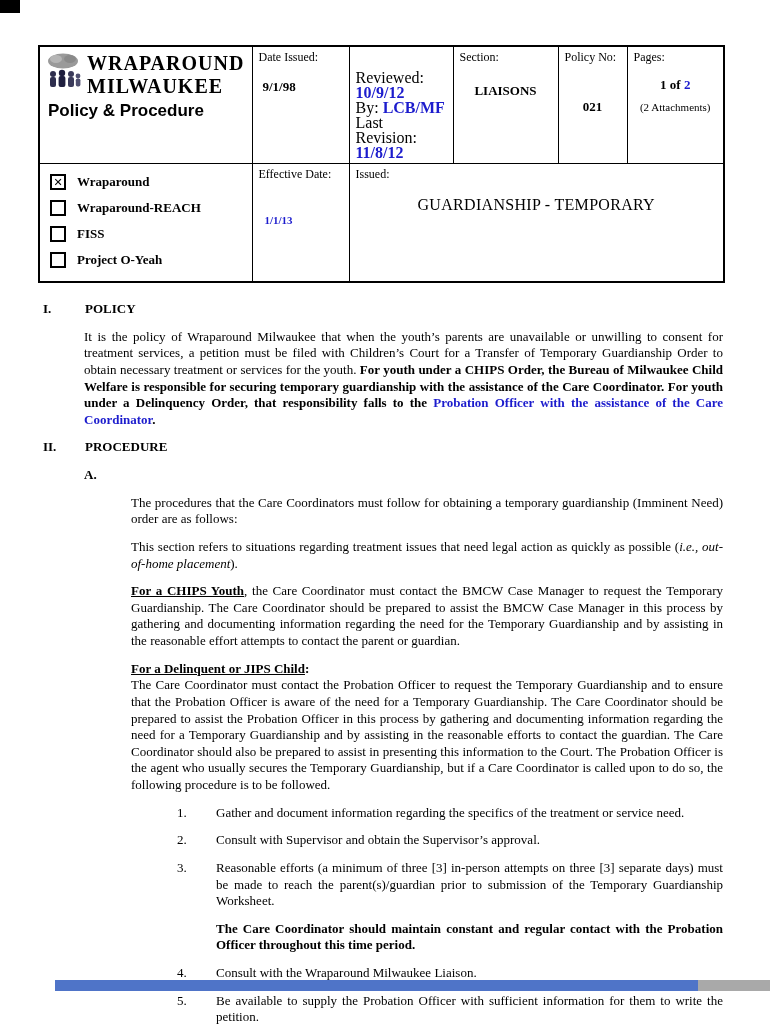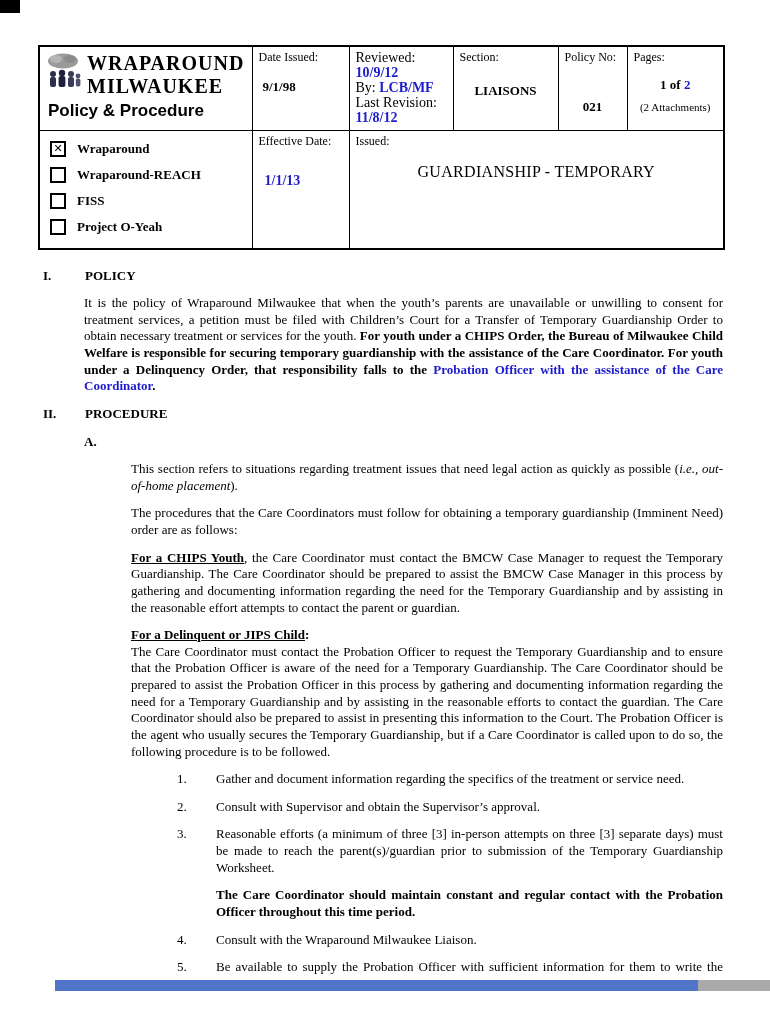--- a/index.html
+++ b/index.html
@@ -18,30 +18,30 @@
   .b{font-weight:bold;}
   .u{text-decoration:underline;}
   .i{font-style:italic;}
   .blue{color:#1c1ccd;}
 
   .org-row{display:flex;align-items:flex-start;gap:5px;margin-top:2px;}
   .org-names{line-height:23px;font-weight:bold;font-size:20px;letter-spacing:1px;}
   .subtitle{font-family:"Liberation Sans", sans-serif;font-weight:bold;font-size:17px;margin:3px 0 0 2px;}
 
   .val-issued{font-size:13px;font-weight:bold;margin-top:14px;margin-left:4px;}
-  .rev-cell{font-size:14px;line-height:15px;}
+  .rev-cell{font-size:16px;line-height:15px;margin-top:20px;}
   .sec-val{font-size:13px;font-weight:bold;text-align:center;margin-top:18px;}
   .pol-val{font-size:13px;font-weight:bold;text-align:center;margin-top:34px;}
   .pages-val{font-size:13px;font-weight:bold;text-align:center;margin-top:12px;}
   .attach{font-size:11px;text-align:center;margin-top:8px;}
 
   .prog{display:flex;align-items:center;margin:7px 0 10px 4px;font-weight:bold;font-size:13px;}
   .cb{display:inline-flex;width:12px;height:12px;border:2px solid #000;align-items:center;justify-content:center;
       font-family:"DejaVu Sans", sans-serif;font-size:11px;font-weight:bold;line-height:1;margin-right:11px;flex:none;}
-  .eff-val{font-size:14px;font-weight:bold;margin-top:24px;margin-left:6px;}
+  .eff-val{font-size:11px;font-weight:bold;margin-top:32px;margin-left:6px;}
   .subj-val{font-size:16px;font-weight:normal;text-align:center;margin-top:14px;letter-spacing:.3px;}
 
   
   .content{margin-top:18px;font-size:13px;line-height:1.28;}
   .sec-head{display:flex;font-weight:bold;margin:0 0 11px 5px;}
   .sec-num{width:42px;flex:none;}
   .para{text-align:justify;margin:0 0 11px 46px;}
   .lvl2{margin-left:93px;}
   .sub-head{display:flex;font-weight:bold;margin:0 0 11px 46px;}
   .sub-letter{width:47px;flex:none;}
@@ -178,23 +178,23 @@
 
     <div class="sec-head">
       <span class="sec-num">II.</span>
       <span>PROCEDURE</span>
     </div>
 
     <div class="sub-head">
       <span class="sub-letter">A.</span>
     </div>
 
+    <p class="para lvl2">The procedures that the Care Coordinators must follow for obtaining a temporary guardianship (Imminent Need) order are as follows:</p>
+
     <p class="para lvl2"><span>This section refers to situations regarding treatment issues that need legal action as quickly as possible (</span><span class="i">i.e., out-of-home placement</span><span>).</span></p>
-
-    <p class="para lvl2">The procedures that the Care Coordinators must follow for obtaining a temporary guardianship (Imminent Need) order are as follows:</p>
 
     <p class="para lvl2"><span class="b u">For a CHIPS Youth</span><span>, the Care Coordinator must contact the BMCW Case Manager to request the Temporary Guardianship.  The Care Coordinator should be prepared to assist the BMCW Case Manager in this process by gathering and documenting information regarding the need for the Temporary Guardianship and by assisting in the reasonable effort attempts to contact the parent or guardian.</span></p>
 
     <p class="para lvl2"><span class="b u">For a Delinquent or JIPS Child</span><span class="b">:</span><br><span>The Care Coordinator must contact the Probation Officer to request the Temporary Guardianship and to ensure that the Probation Officer is aware of the need for a Temporary Guardianship.  The Care Coordinator should be prepared to assist the Probation Officer in this process by gathering and documenting information regarding the need for a Temporary Guardianship and by assisting in the reasonable efforts to contact the guardian.  The Care Coordinator should also be prepared to assist in presenting this information to the Court.  The Probation Officer is the agent who usually secures the Temporary Guardianship, but if a Care Coordinator is called upon to do so, the following procedure is to be followed.</span></p>
 
     <div class="step">
       <span class="step-num">1.</span>
       <div class="step-body">Gather and document information regarding the specifics of the treatment or service need.</div>
     </div>
 

